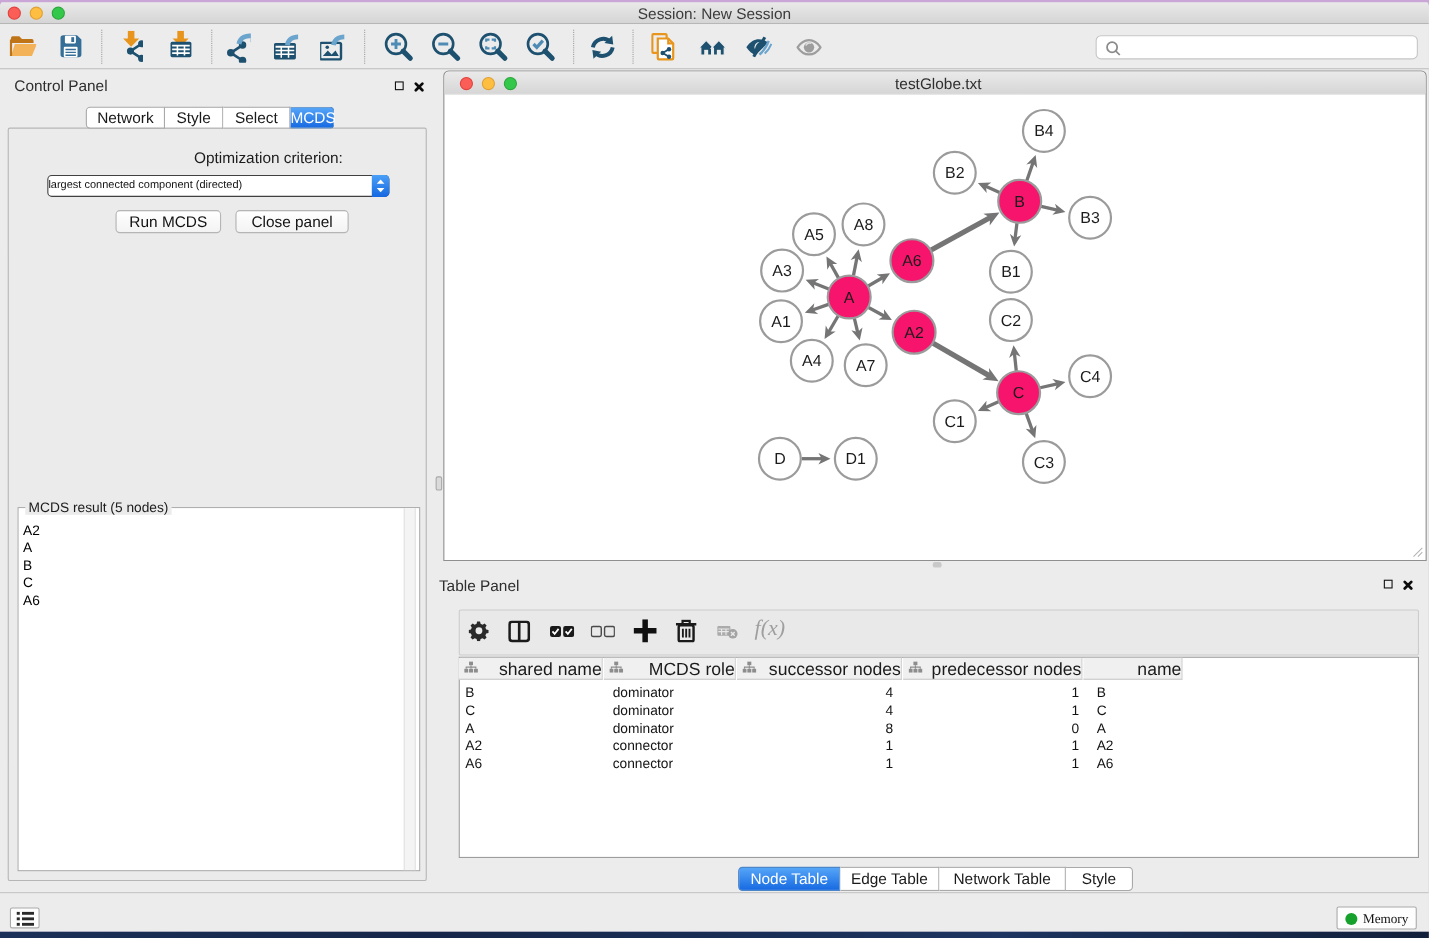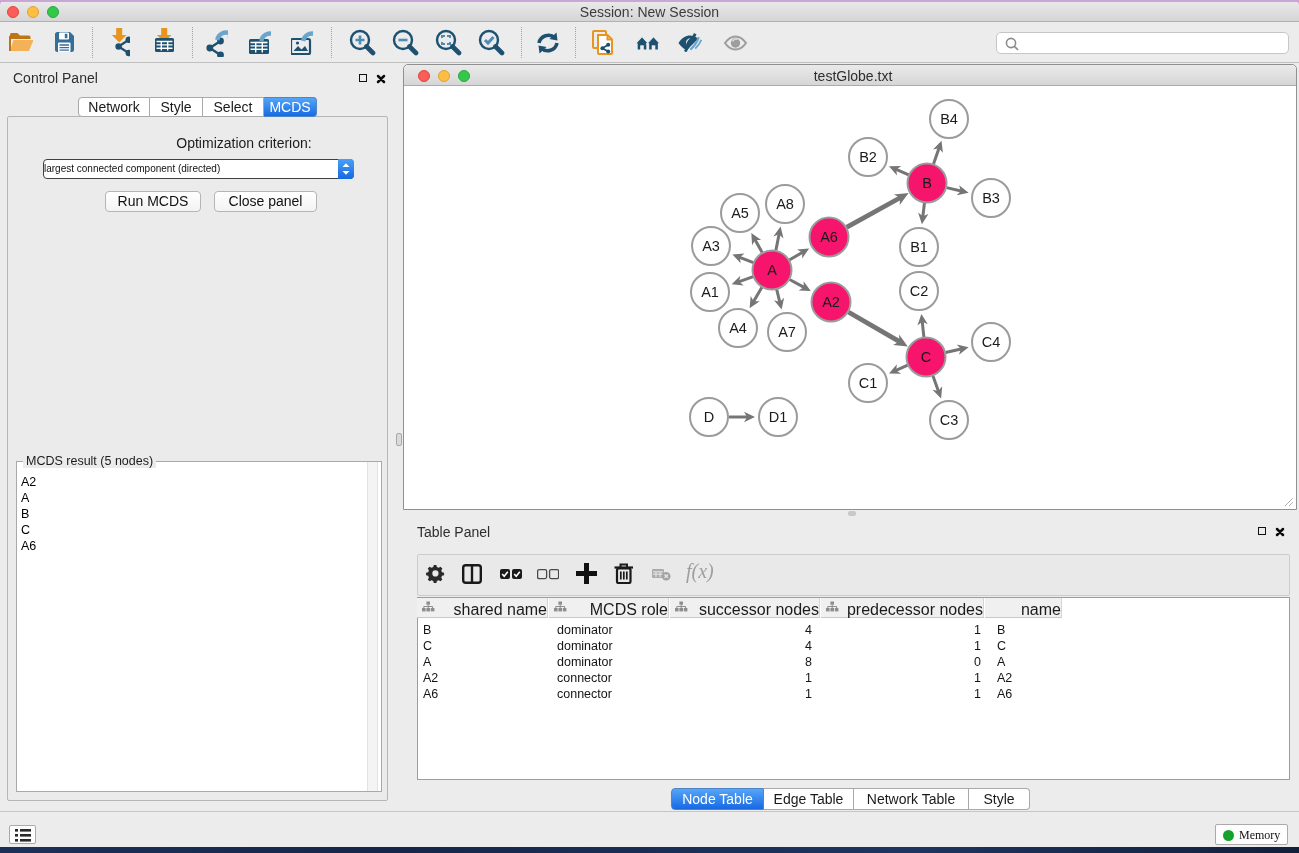--- a/index.html
+++ b/index.html
@@ -48,21 +48,21 @@
   background:#f4f4f4; border-left:1px solid #e2e2e2; border-right:1px solid #e2e2e2; }
 .grip { position:absolute; left:396px; top:433px; width:6px; height:13px;
   background:#dadada; border:1px solid #a8a8a8; border-radius:2px; }
 .netwin { position:absolute; left:403px; top:64px; width:894px; height:446px;
   background:#fff; border:1px solid #8f8f8f; border-radius:5px 5px 0 0; }
 .nettitle { position:absolute; left:0; top:0; width:100%; height:21px;
   background:linear-gradient(#eaeaea,#d6d6d6); border-bottom:1px solid #ababab;
   border-radius:5px 5px 0 0; }
 .nettitle .t { position:absolute; width:100%; left:3px; text-align:center; top:3px;
   font-size:14px; color:#2e2e2e; }
-.tp-title { position:absolute; left:417px; top:524px; font-size:14px; color:#2e2e2e; }
+.tp-title { position:absolute; left:399px; top:524px; font-size:14px; color:#2e2e2e; }
 .tp-toolbar { position:absolute; left:417px; top:554px; width:873px; height:42px;
   background:#e9e9e9; border:1px solid #cccccc; border-radius:2px; }
 .table { position:absolute; left:417px; top:597px; width:873px; height:183px;
   background:#fff; border:1px solid #9d9d9d; }
 .hcell { position:absolute; top:598px; height:20px; background:#f0f0f0;
   border-right:1px solid #d5d5d5; border-bottom:1px solid #c9c9c9; font-size:16px;
   color:#1b1b1b; text-align:right; line-height:23px; padding-left:14px; }
 .trow { position:absolute; left:0; width:1299px; height:16px; font-size:12.5px; color:#141414; }
 .trow span { position:absolute; }
 .btabs { position:absolute; left:671px; top:788px; height:22px; display:flex; z-index:3; }
@@ -223,21 +223,21 @@
   <div class="cp-title">Control Panel</div>
   <div style="position:absolute;left:359px;top:74px;width:8px;height:8px;border:1.6px solid #111"></div>
     <svg style="position:absolute;left:376px;top:74px" width="10" height="10" viewBox="0 0 10 10">
       <path d="M2 2l6 6M8 2l-6 6" stroke="#0b0b0b" stroke-width="2.5" stroke-linecap="round"></path>
     </svg>
   <div class="pane"></div>
   <div class="tabs">
     <div class="tb" style="width:72px">Network</div>
     <div class="tb" style="width:53px">Style</div>
     <div class="tb" style="width:61px">Select</div>
-    <div class="tb sel" style="width:53px">MCDS</div>
+    <div class="tb sel" style="width:40px">MCDS</div>
   </div>
   <div class="optlab">Optimization criterion:</div>
   <div class="combo">largest connected component (directed)
     <div class="stepper"><svg width="16" height="20" viewBox="0 0 16 20">
       <path d="M4.5 8l3.5-3.8L11.5 8z" fill="#fff"></path>
           <path d="M4.5 12l3.5 3.8L11.5 12z" fill="#fff"></path>
         </svg></div>
   </div>
   <div class="btn" style="left:93px;top:191px;width:96px">Run MCDS</div>
   <div class="btn" style="left:202px;top:191px;width:103px">Close panel</div>
@@ -423,21 +423,21 @@
     <div class="hcell" style="left:821px;width:163px">predecessor nodes</div>
     <svg style="position:absolute;left:826px;top:601px" width="13" height="11" viewBox="0 0 13 11">
       <g fill="#8d8d8d">
         <rect x="4.4" y="0.5" width="3.6" height="3.2"></rect>
         <rect x="0" y="7" width="3.6" height="3.4"></rect>
         <rect x="4.4" y="7" width="3.6" height="3.4"></rect>
         <rect x="8.8" y="7" width="3.6" height="3.4"></rect>
         <path d="M6.2 3.7v2M1.8 7V5.5h8.8V7M6.2 5.5V7" stroke="#8d8d8d" stroke-width="1" fill="none"></path>
       </g>
     </svg>
-    <div class="hcell" style="left:985px;width:77px">name</div>
+    <div class="hcell" style="left:985px;width:90px">name</div>
   <div class="trow" style="top:623px">
       <span style="left:423px">B</span>
       <span style="left:557px">dominator</span>
       <span style="left:670px;width:142px;text-align:right">4</span>
       <span style="left:821px;width:160px;text-align:right">1</span>
       <span style="left:997px">B</span>
     </div>
     <div class="trow" style="top:639px">
       <span style="left:423px">C</span>
       <span style="left:557px">dominator</span>

